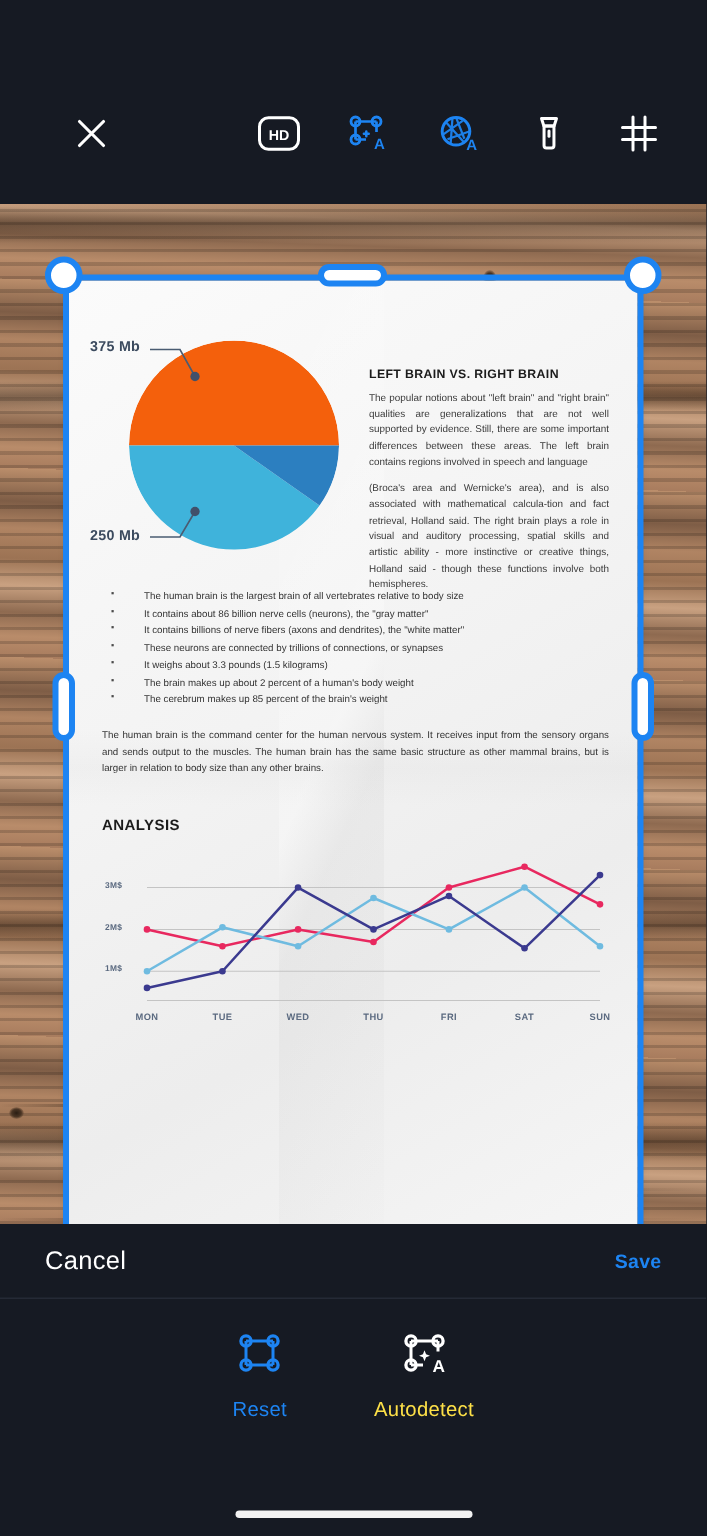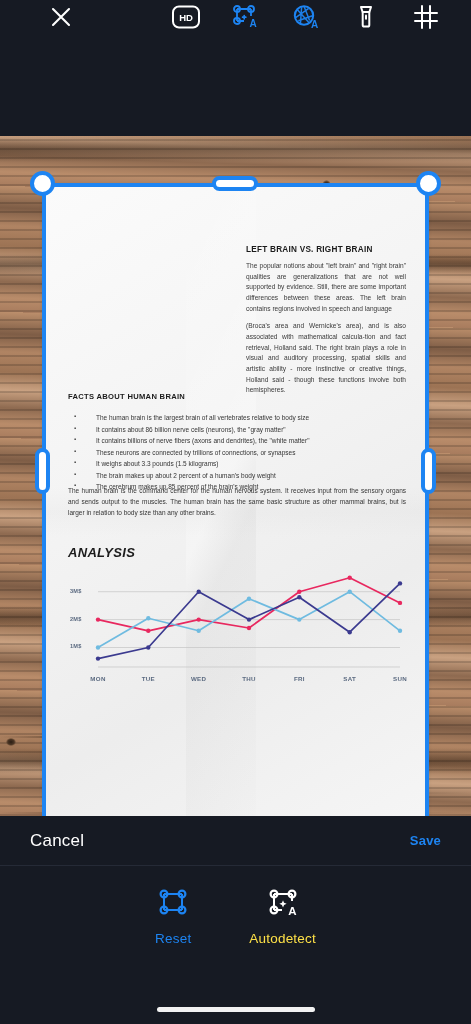--- a/index.html
+++ b/index.html
@@ -8,21 +8,21 @@
     background:#161a23;
     font-family:"Liberation Sans", sans-serif;
     overflow:hidden;
   }
   .phone { position:relative; width:471px; height:1024px; background:#161a23; }
 
   
   .topbar {
     position:absolute; top:0; left:0; width:471px; height:136px;
     background:#161a23;
-    display:flex; align-items:flex-start; padding:0 28px 30px 44px;
+    display:flex; align-items:flex-end; padding:0 28px 30px 44px;
   }
   .topbar-left { flex:0 0 auto; }
   .topbar-right { margin-left:auto; display:flex; align-items:center; gap:26px; }
   .ticon { width:34px; height:34px; display:flex; align-items:center; justify-content:center; }
 
   
   .photo {
     position:absolute; top:136px; left:0; width:471px; height:680px;
     overflow:hidden;
     background:
@@ -93,21 +93,21 @@
     font-size:6px; color:#4a4a4a;
   }
   .para2 {
     position:absolute; left:22px; top:298px; width:338px;
     font-size:6.5px; line-height:1.72; color:#343434; text-align:justify;
   }
 
   
   .analysis { position:absolute; left:22px; top:358px; width:340px; height:160px; }
   .analysis h3 {
-    font-size:13px; font-weight:bold; color:#1b1b1b; letter-spacing:0.3px;font-style:italic;
+    font-size:10px; font-weight:bold; color:#1b1b1b; letter-spacing:0.3px;
   }
   .chart-box { position:absolute; left:0; top:22px; width:340px; height:120px; }
   .ytick {
     position:absolute; font-size:5.6px; color:#5b6a80; font-weight:bold;
     letter-spacing:0.2px;
   }
   .xtick {
     position:absolute; font-size:6.2px; color:#5b6a80; font-weight:bold;
     letter-spacing:0.3px; text-align:center;
   }
@@ -228,29 +228,49 @@
     <div class="wood-knot" style="left:322px;top:44px;width:9px;height:11px;"></div>
     <div class="wood-knot" style="left:314px;top:618px;width:11px;height:9px;"></div>
     <div class="wood-knot" style="left:6px;top:602px;width:10px;height:8px;"></div>
 
     <div class="docpage">
 
       <div class="paper-fold" style="left:140px;top:0;width:70px;height:689px;opacity:0.5;"></div>
       <div class="paper-fold" style="left:0;top:300px;width:379px;height:50px;opacity:0.35;
            background:linear-gradient(180deg,rgba(255,255,255,0),rgba(205,205,205,0.35),rgba(255,255,255,0));"></div>
 
+      <div class="pie-wrap">
+        <div class="pie">
+          <svg width="140" height="140" viewBox="0 0 140 140">
+
+            <path d="M70 70 L140 70 A70 70 0 0 0 0 70 Z" fill="#F4600C"></path>
+
+            <path d="M70 70 L0 70 A70 70 0 0 0 127 110 Z" fill="#3FB3DB"></path>
+
+            <path d="M70 70 L127 110 A70 70 0 0 0 140 70 Z" fill="#2C7FC0"></path>
+          </svg>
+        </div>
+
+        <svg class="leader" style="left:-42px;top:-14px;" width="200" height="190" viewBox="0 0 200 190">
+          <path d="M56 20 L76 20 L86 38" stroke="#4a5c72" stroke-width="1.1" fill="none"></path>
+          <circle cx="86" cy="38" r="3.1" fill="#41506a"></circle>
+          <path d="M56 145 L76 145 L86 128" stroke="#4a5c72" stroke-width="1.1" fill="none"></path>
+          <circle cx="86" cy="128" r="3.1" fill="#41506a"></circle>
+        </svg>
+        <div class="pie-label" style="left:-26px;top:-1px;">375 Mb</div>
+        <div class="pie-label" style="left:-26px;top:125px;">250 Mb</div>
+      </div>
 
       <div class="rtext">
         <h3>LEFT BRAIN VS. RIGHT BRAIN</h3>
         <p>The popular notions about "left brain" and "right brain" qualities are generalizations that are not well supported by evidence. Still, there are some important differences between these areas. The left brain contains regions involved in speech and language</p>
         <p>(Broca's area and Wernicke's area), and is also associated with mathematical calcula-tion and fact retrieval, Holland said. The right brain plays a role in visual and auditory processing, spatial skills and artistic ability - more instinctive or creative things, Holland said - though these functions involve both hemispheres.</p>
       </div>
 
       <div class="facts">
-        <h3>FACTS ABOUT HUMAN BRAIN</h3>
         <ul>
           <li>The human brain is the largest brain of all vertebrates relative to body size</li>
           <li>It contains about 86 billion nerve cells (neurons), the "gray matter"</li>
           <li>It contains billions of nerve fibers (axons and dendrites), the "white matter"</li>
           <li>These neurons are connected by trillions of connections, or synapses</li>
           <li>It weighs about 3.3 pounds (1.5 kilograms)</li>
           <li>The brain makes up about 2 percent of a human's body weight</li>
           <li>The cerebrum makes up 85 percent of the brain's weight</li>
         </ul>
       </div>

